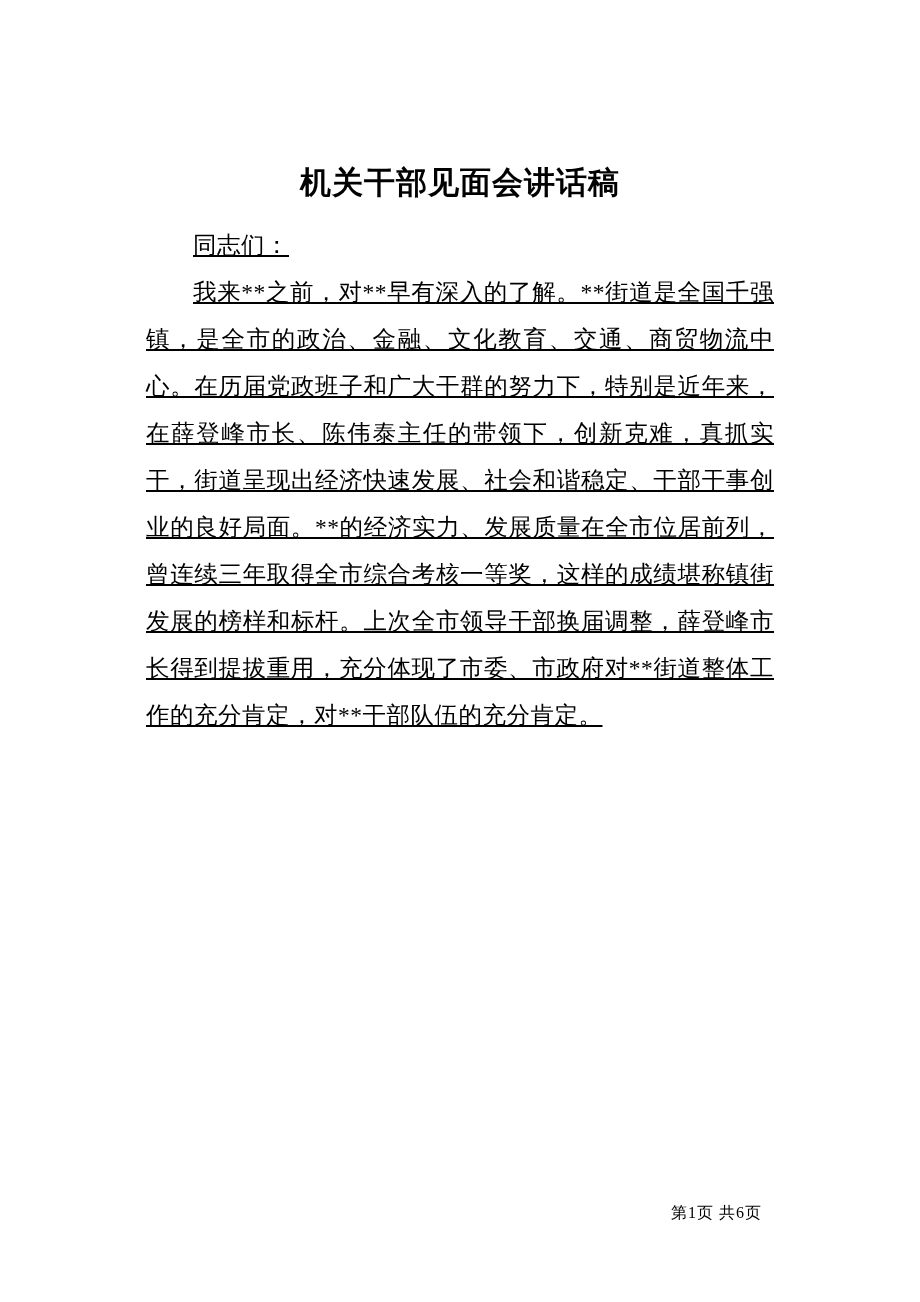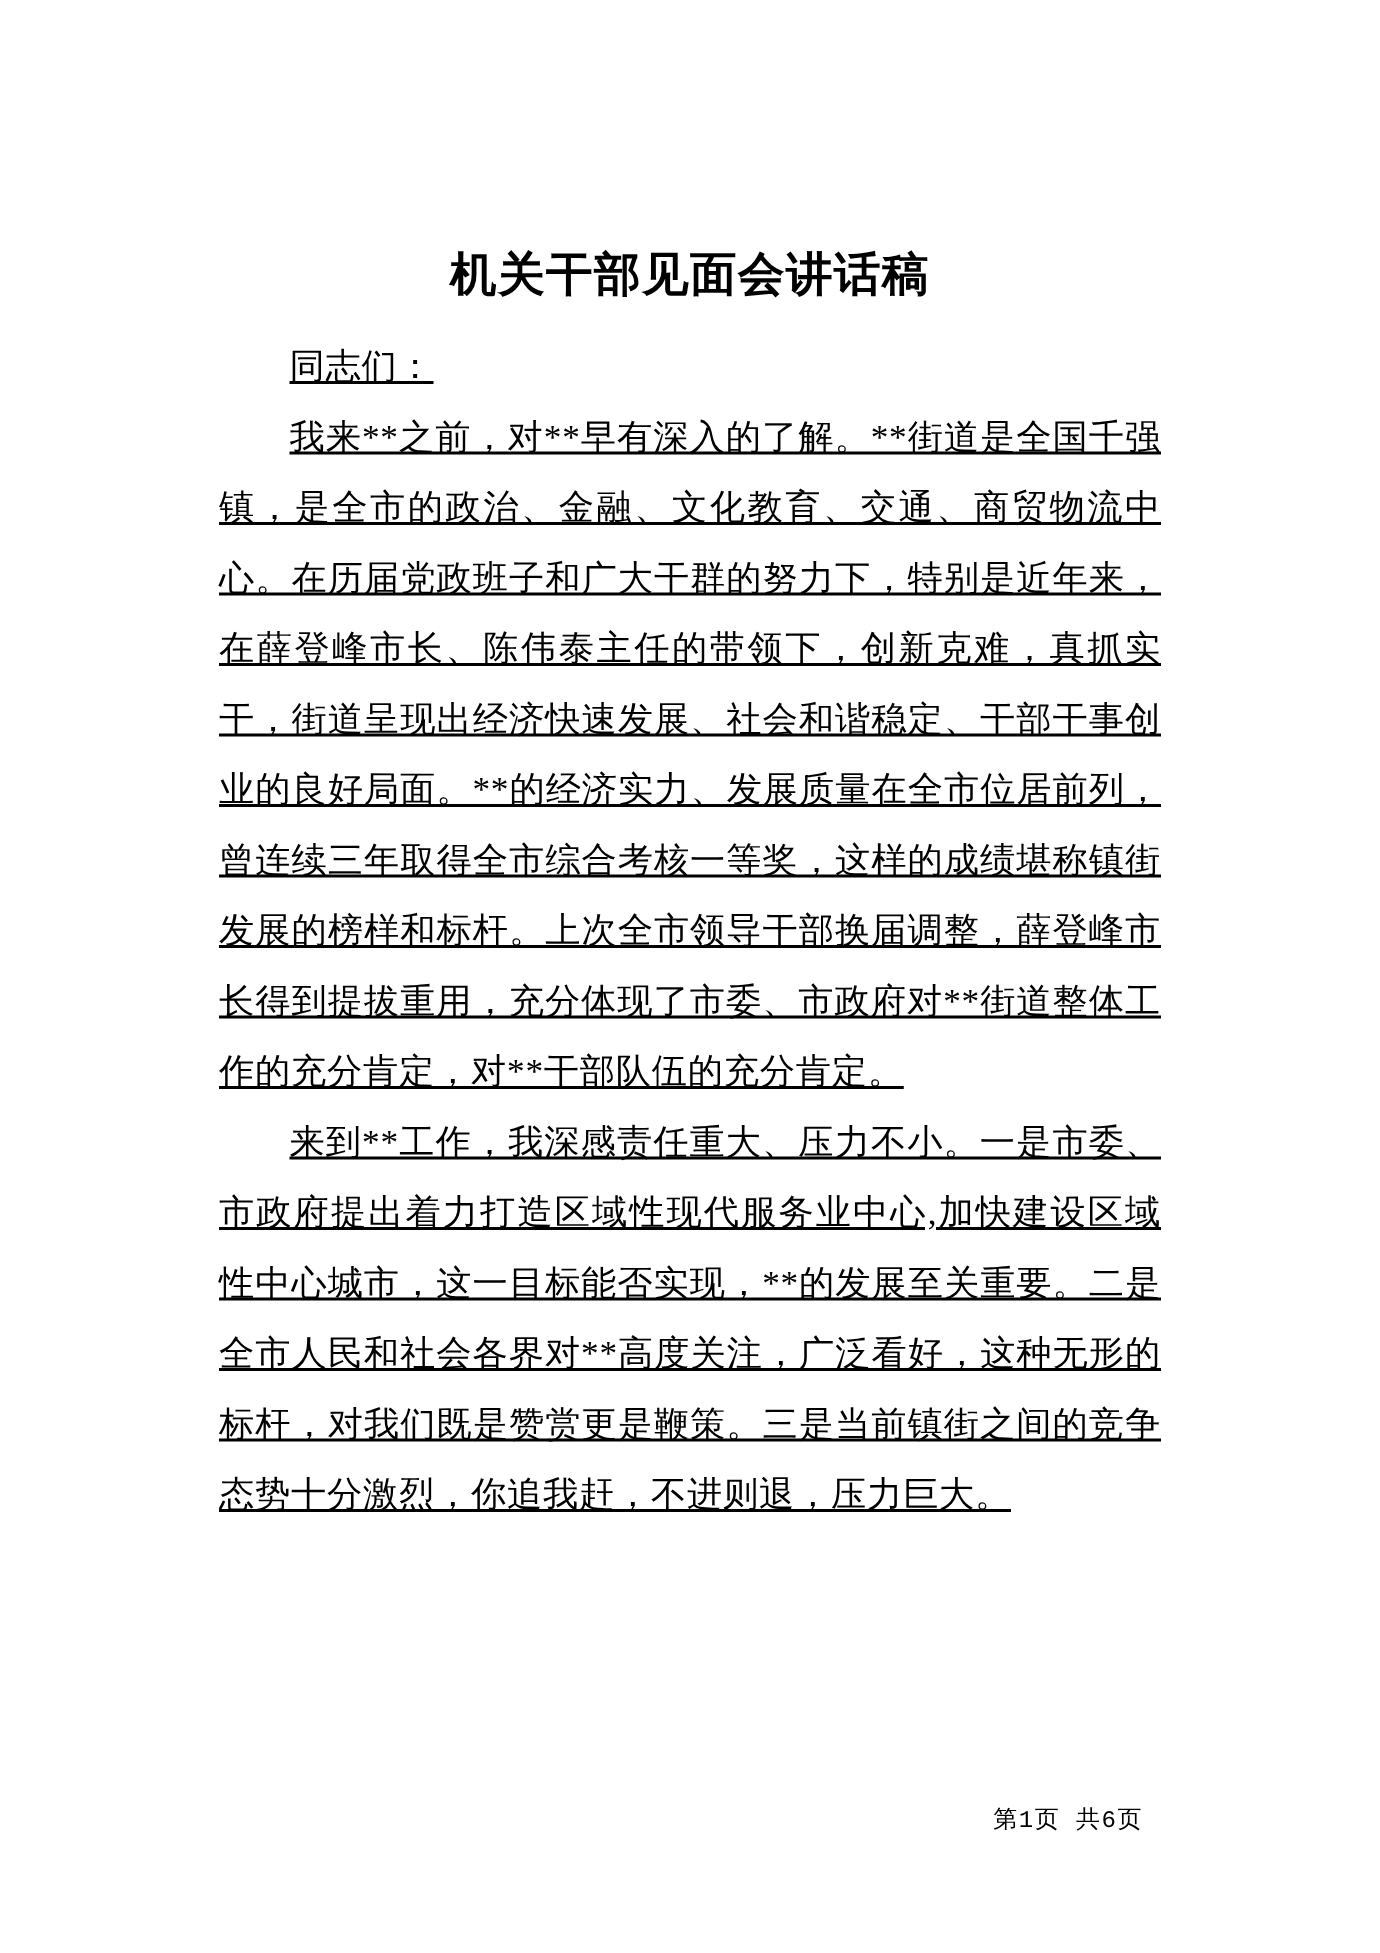--- a/index.html
+++ b/index.html
@@ -57,32 +57,31 @@
     user-select: none;
   }
   .footer {
     position: absolute;
     z-index: 2;
     bottom: 78px;
     right: 132px;
     font-size: 16px;
     letter-spacing: 1px;
     color: #000000;
-    font-family: Liberation Mono, monospace;
+    font-family: Liberation Serif, serif;
   }
 </style>
 </head>
 <body>
 
 <div class="page">
   <h1 class="doc-title">机关干部见面会讲话稿</h1>
 
   <div class="doc-body" id="body-container">
       <p class="para">同志们：</p>
       <p class="para">我来**之前，对**早有深入的了解。**街道是全国千强镇，是全市的政治、金融、文化教育、交通、商贸物流中心。在历届党政班子和广大干群的努力下，特别是近年来，在薛登峰市长、陈伟泰主任的带领下，创新克难，真抓实干，街道呈现出经济快速发展、社会和谐稳定、干部干事创业的良好局面。**的经济实力、发展质量在全市位居前列，曾连续三年取得全市综合考核一等奖，这样的成绩堪称镇街发展的榜样和标杆。上次全市领导干部换届调整，薛登峰市长得到提拔重用，充分体现了市委、市政府对**街道整体工作的充分肯定，对**干部队伍的充分肯定。</p>
-      <p class="para">来到**工作，我深感责任重大、压力不小。一是市委、市政府提出着力打造区域性现代服务业中心,加快建设区域性中心城市，这一目标能否实现，**的发展至关重要。二是全市人民和社会各界对**高度关注，广泛看好，这种无形的标杆，对我们既是赞赏更是鞭策。三是当前镇街之间的竞争态势十分激烈，你追我赶，不进则退，压力巨大。</p>
     </div>
 
 
   <div class="footer">
     <span>第1页 共6页</span>
   </div>
 </div>
 
 </body></html>

